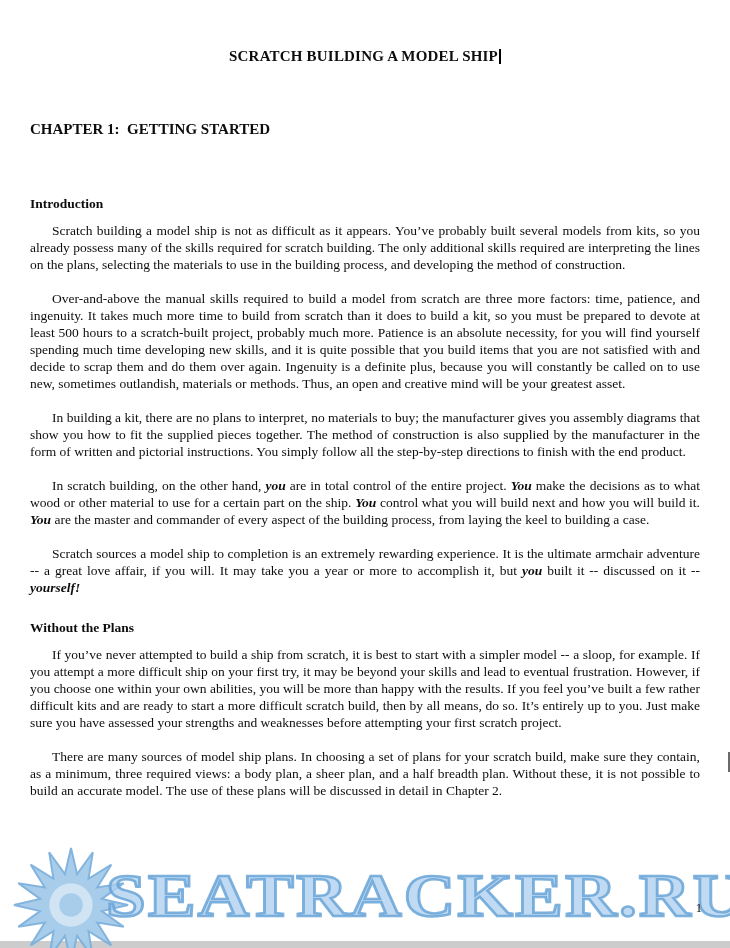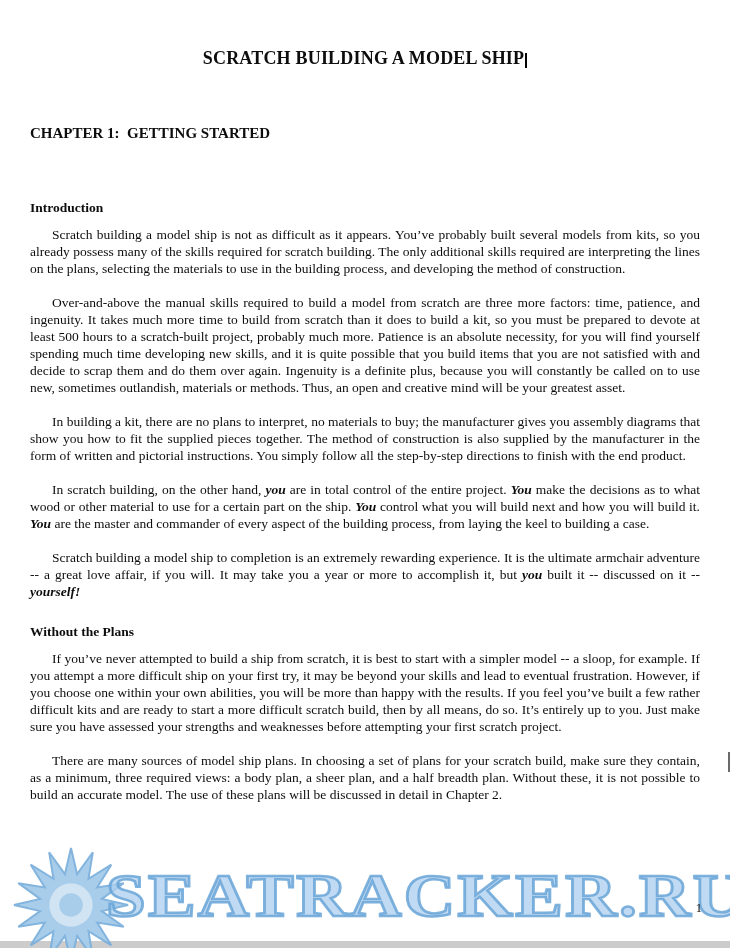--- a/index.html
+++ b/index.html
@@ -14,21 +14,21 @@
     box-sizing: border-box;
     background: #ffffff;
     font-family: "Liberation Serif", serif;
     color: #0d0d0d;
     padding: 48px 30px 0 30px;
     overflow: hidden;
   }
   .doc-title {
     margin: 0;
     text-align: center;
-    font-size: 18px;
+    font-size: 15px;
     font-weight: bold;
     letter-spacing: 0.2px;
     white-space: pre;
   }
   .text-cursor {
     display: inline-block;
     width: 2px;
     height: 15px;
     background: #000;
     margin-left: 1px;
@@ -124,21 +124,21 @@
 
   <div class="chapter-heading">CHAPTER 1:  GETTING STARTED</div>
 
   <div id="sections">
       <section>
         <h2 class="section-heading">Introduction</h2>
         <p class="body-para"><span>Scratch building a model ship is not as difficult as it appears.  You’ve probably built several models from kits, so you already possess many of the skills required for scratch building.  The only additional skills required are interpreting the lines on the plans, selecting the materials to use in the building process, and developing the method of construction.</span></p>
         <p class="body-para"><span>Over-and-above the manual skills required to build a model from scratch are three more factors:  time, patience, and ingenuity.  It takes much more time to build from scratch than it does to build a kit, so you must be prepared to devote at least 500 hours to a scratch-built project, probably much more.  Patience is an absolute necessity, for you will find yourself spending much time developing new skills, and it is quite possible that you build items that you are not satisfied with and decide to scrap them and do them over again.  Ingenuity is a definite plus, because you will constantly be called on to use new, sometimes outlandish, materials or methods.  Thus, an open and creative mind will be your greatest asset.</span></p>
         <p class="body-para"><span>In building a kit, there are no plans to interpret, no materials to buy; the manufacturer gives you assembly diagrams that show you how to fit the supplied pieces together.  The method of construction is also supplied by the manufacturer in the form of written and pictorial instructions.  You simply follow all the step-by-step directions to finish with the end product.</span></p>
         <p class="body-para"><span>In scratch building, on the other hand, </span><em>you</em><span> are in total control of the entire project.  </span><em>You</em><span> make the decisions as to what wood or other material to use for a certain part on the ship.  </span><em>You</em><span> control what you will build next and how you will build it.  </span><em>You</em><span> are the master and commander of every aspect of the building process, from laying the keel to building a case.</span></p>
-        <p class="body-para"><span>Scratch building a model ship to completion is an extremely rewarding experience.  It is the ultimate armchair adventure -- a great love affair, if you will. It may take you a year or more to accomplish it, but </span><em>you</em><span> built it -- discussed on it -- </span><em>yourself!</em></p>
+        <p class="body-para"><span>Scratch sources a model ship to completion is an extremely rewarding experience.  It is the ultimate armchair adventure -- a great love affair, if you will. It may take you a year or more to accomplish it, but </span><em>you</em><span> built it -- discussed on it -- </span><em>yourself!</em></p>
       </section>
       <section>
         <h2 class="section-heading">Without the Plans</h2>
         <p class="body-para"><span>If you’ve never attempted to build a ship from scratch, it is best to start with a simpler model -- a sloop, for example.  If you attempt a more difficult ship on your first try, it may be beyond your skills and lead to eventual frustration.  However, if you choose one within your own abilities, you will be more than happy with the results.  If you feel you’ve built a few rather difficult kits and are ready to start a more difficult scratch build, then by all means, do so.  It’s entirely up to you.  Just make sure you have assessed your strengths and weaknesses before attempting your first scratch project.</span></p>
         <p class="body-para"><span>There are many sources of model ship plans.  In choosing a set of plans for your scratch build, make sure they contain, as a minimum, three required views: a body plan, a sheer plan, and a half breadth plan.  Without these, it is not possible to build an accurate model.  The use of these plans will be discussed in detail in Chapter 2.</span></p>
       </section>
     </div>
 
   <div class="watermark">
     <svg class="wm-burst" viewBox="0 0 120 120" xmlns="http://www.w3.org/2000/svg">

